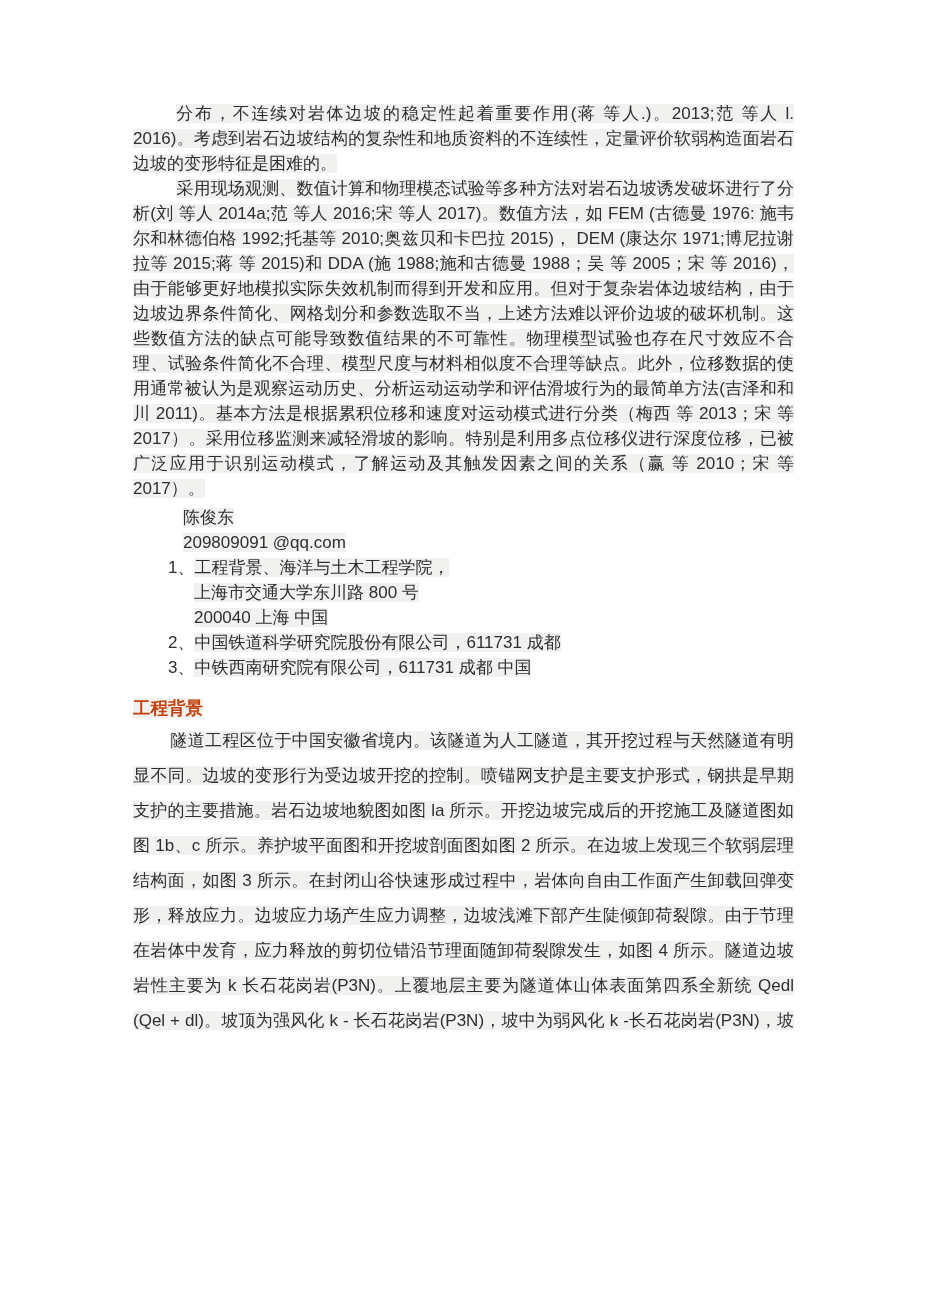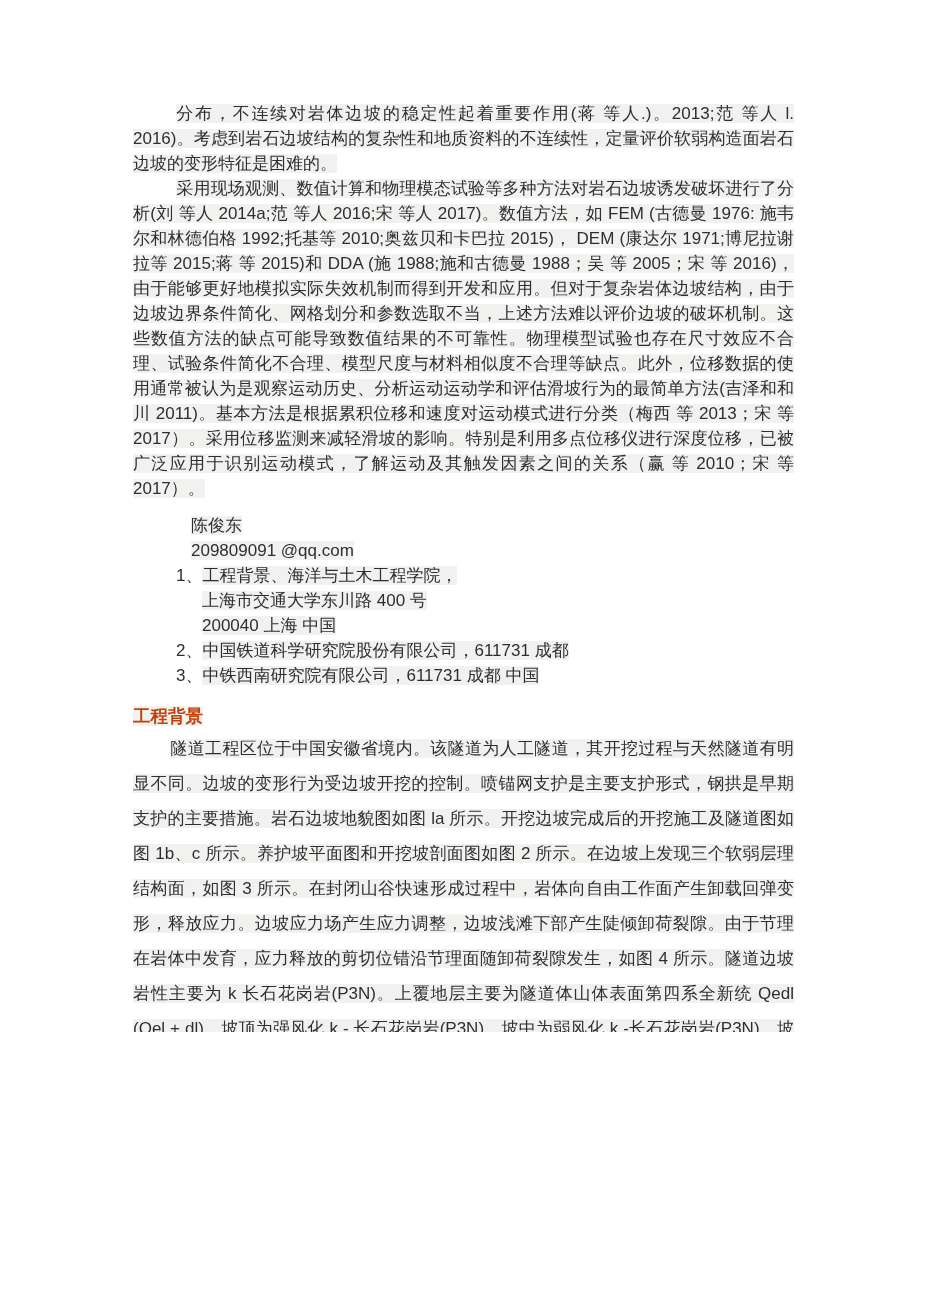--- a/index.html
+++ b/index.html
@@ -21,21 +21,21 @@
     position:absolute;
     left:133px;
     top:101px;
     width:661px;
     font-size:17px;
     line-height:25px;
     text-align:justify;
   }
   p.para{margin:0;text-indent:2.55em;}
   .hl{background:var(--hl);}
-  .author-block{margin:12px;text-align:left;}
+  .author-block{margin:4px;text-align:left;}
   .author-line{white-space:nowrap;}
   .ind-name{padding-left:46px;}
   .ind-num{padding-left:31px;}
   .ind-addr{padding-left:57px;}
   .prefix{background:transparent;}
   h2.heading{
     margin:16px 0 2px 0;
     font-size:17.5px;
     line-height:25px;
     font-weight:bold;
@@ -52,21 +52,21 @@
 
     <div id="intro-paragraphs">
         <p class="para"><span class="hl">分布，不连续对岩体边坡的稳定性起着重要作用(蒋 等人.)。2013;范 等人 l. 2016)。考虑到岩石边坡结构的复杂性和地质资料的不连续性，定量评价软弱构造面岩石边坡的变形特征是困难的。</span></p>
         <p class="para"><span class="hl">采用现场观测、数值计算和物理模态试验等多种方法对岩石边坡诱发破坏进行了分析(刘 等人 2014a;范 等人 2016;宋 等人 2017)。数值方法，如 FEM (古德曼 1976: 施韦尔和林德伯格 1992;托基等 2010;奥兹贝和卡巴拉 2015)， DEM (康达尔 1971;博尼拉谢拉等 2015;蒋 等 2015)和 DDA (施 1988;施和古德曼 1988；吴 等 2005；宋 等 2016)，由于能够更好地模拟实际失效机制而得到开发和应用。但对于复杂岩体边坡结构，由于边坡边界条件简化、网格划分和参数选取不当，上述方法难以评价边坡的破坏机制。这些数值方法的缺点可能导致数值结果的不可靠性。物理模型试验也存在尺寸效应不合理、试验条件简化不合理、模型尺度与材料相似度不合理等缺点。此外，位移数据的使用通常被认为是观察运动历史、分析运动运动学和评估滑坡行为的最简单方法(吉泽和和川 2011)。基本方法是根据累积位移和速度对运动模式进行分类（梅西 等 2013；宋 等 2017）。采用位移监测来减轻滑坡的影响。特别是利用多点位移仪进行深度位移，已被广泛应用于识别运动模式，了解运动及其触发因素之间的关系（赢 等 2010；宋 等 2017）。</span></p>
       </div>
 
     <div id="author-block" class="author-block">
         <div class="author-line ind-name"><span class="hl">陈俊东</span></div>
         <div class="author-line ind-name"><span class="hl">209809091 @qq.com</span></div>
         <div class="author-line ind-num"><span class="prefix">1、</span><span class="hl">工程背景、海洋与土木工程学院，</span></div>
-        <div class="author-line ind-addr"><span class="hl">上海市交通大学东川路 400 号</span></div>
+        <div class="author-line ind-addr"><span class="hl">上海市交通大学东川路 800 号</span></div>
         <div class="author-line ind-addr"><span class="hl">200040 上海  中国</span></div>
         <div class="author-line ind-num"><span class="prefix">2、</span><span class="hl">中国铁道科学研究院股份有限公司，611731 成都</span></div>
         <div class="author-line ind-num"><span class="prefix">3、</span><span class="hl">中铁西南研究院有限公司，611731 成都  中国</span></div>
       </div>
 
     <h2 class="heading"><span class="hl">工程背景</span></h2>
 
     <p class="section-body"><span class="hl">隧道工程区位于中国安徽省境内。该隧道为人工隧道，其开挖过程与天然隧道有明显不同。边坡的变形行为受边坡开挖的控制。喷锚网支护是主要支护形式，钢拱是早期支护的主要措施。岩石边坡地貌图如图 la 所示。开挖边坡完成后的开挖施工及隧道图如图 1b、c 所示。养护坡平面图和开挖坡剖面图如图 2 所示。在边坡上发现三个软弱层理结构面，如图 3 所示。在封闭山谷快速形成过程中，岩体向自由工作面产生卸载回弹变形，释放应力。边坡应力场产生应力调整，边坡浅滩下部产生陡倾卸荷裂隙。由于节理在岩体中发育，应力释放的剪切位错沿节理面随卸荷裂隙发生，如图 4 所示。隧道边坡岩性主要为 k 长石花岗岩(P3N)。上覆地层主要为隧道体山体表面第四系全新统 Qedl (Qel + dl)。坡顶为强风化 k - 长石花岗岩(P3N)，坡中为弱风化 k -长石花岗岩(P3N)，坡底为弱风化 k -长石花岗岩(Pt3N)，如图 2b 所示。工程区内未见区域断裂，岩体发育节理裂隙。节理面光滑，局部节理密集带在岩体中发育。工程区域内未见明显的裂缝结构，也未见工程区域接缝等高线图。</span></p>
 
   </div>

